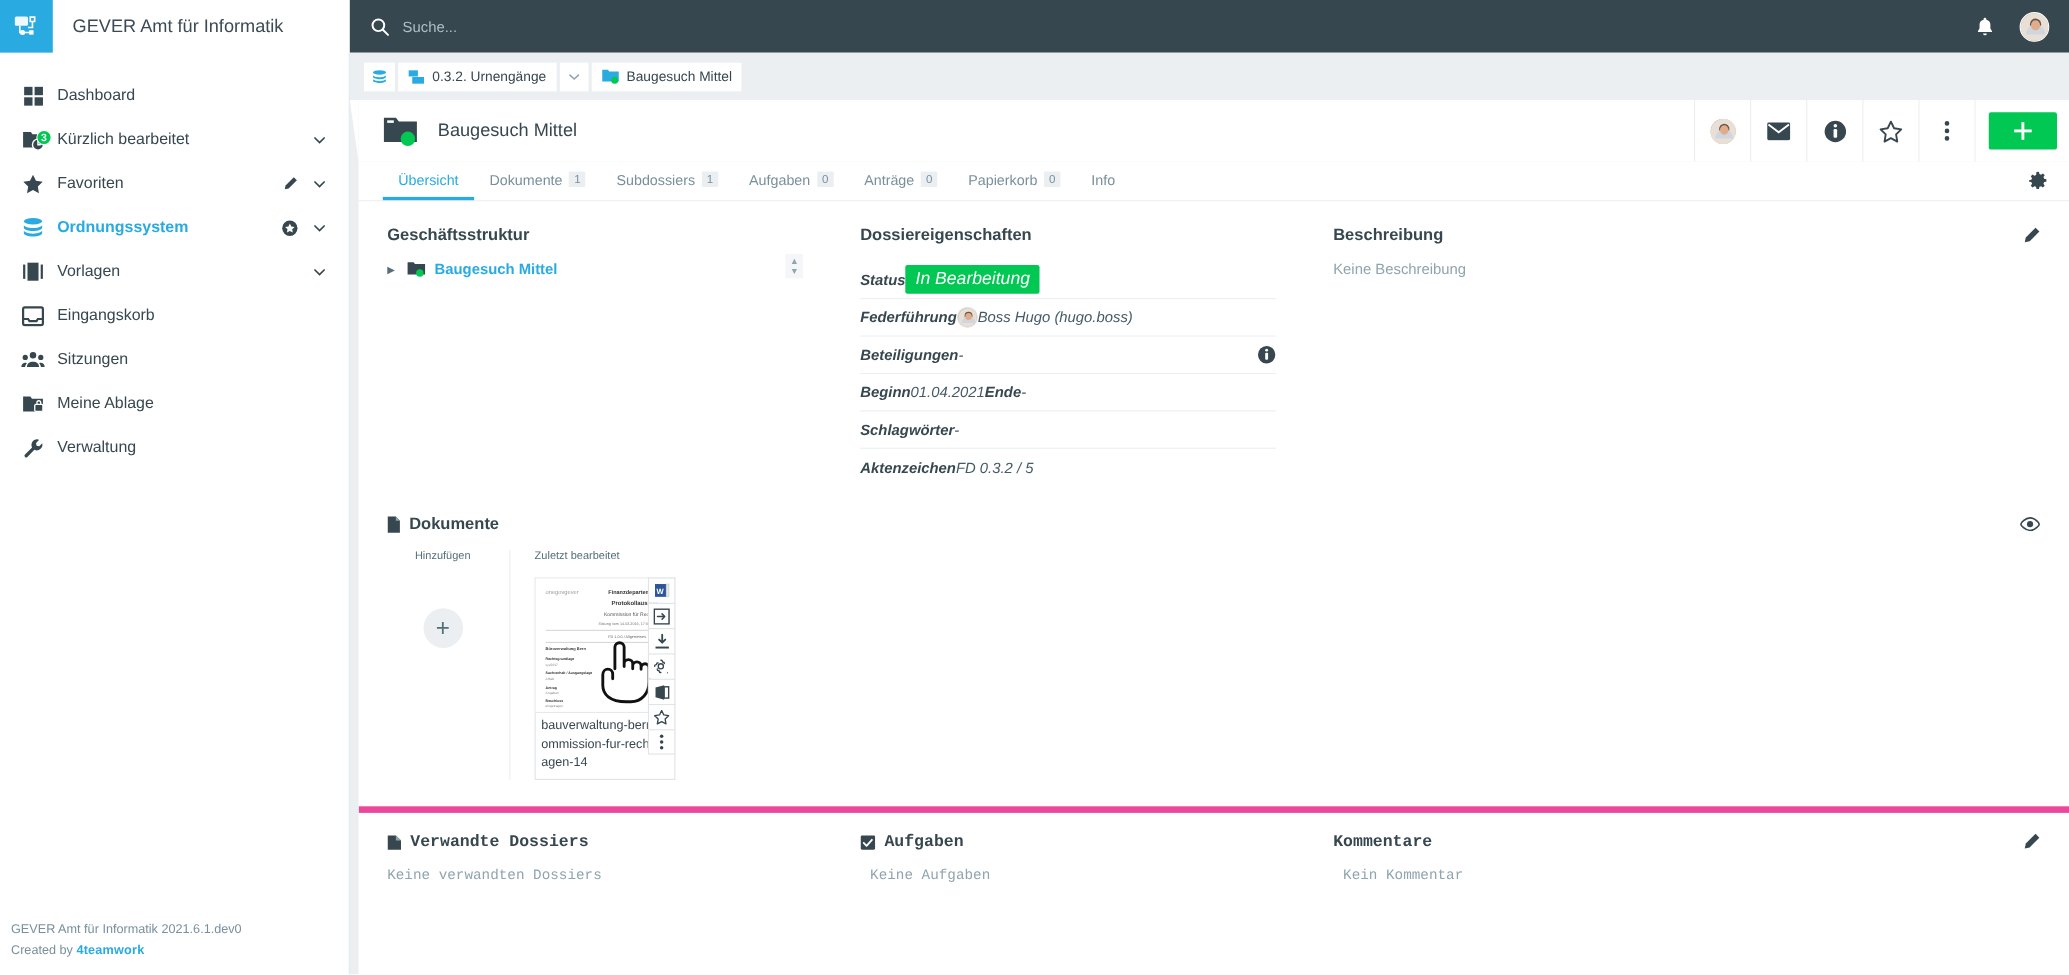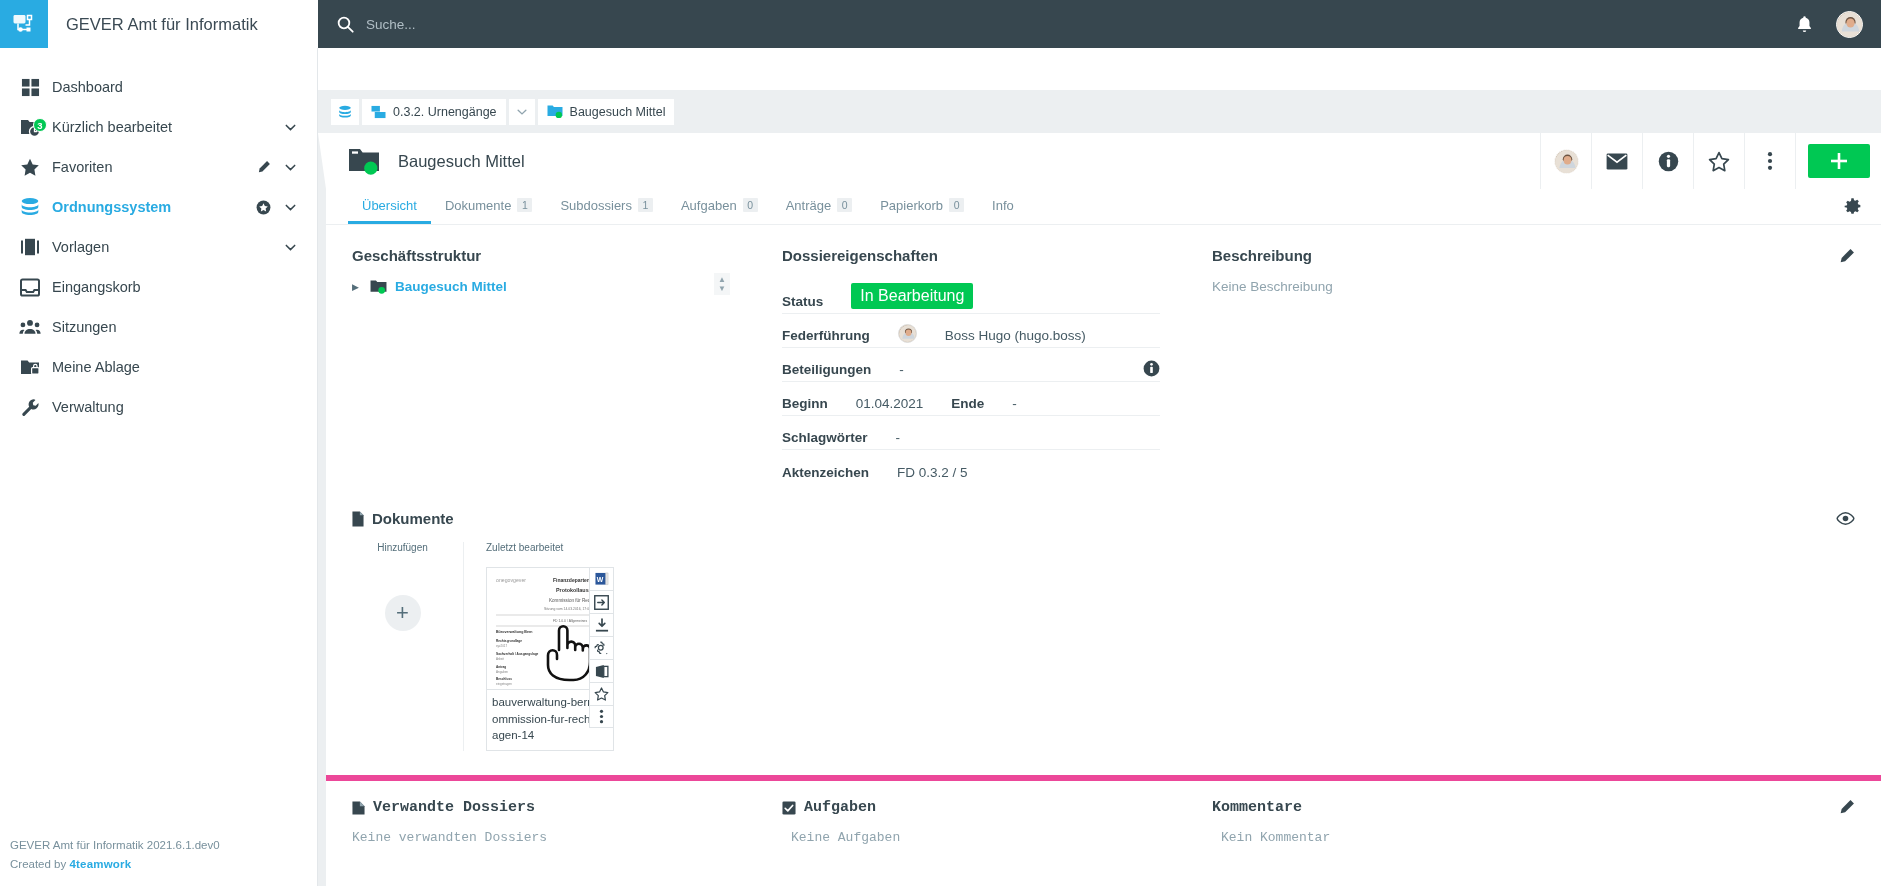--- a/index.html
+++ b/index.html
@@ -34,21 +34,21 @@
   .nav-label { font-size: 14.5px; color: #37474f; flex: 1; white-space: nowrap; }
   .nav-item.active .nav-label { color: #29abe2; font-weight: bold; }
   .nav-item.active .nav-ico { color: #29abe2; }
   .badge-dot { position: absolute; top: 1px; right: 5px; background: #00c853; color: #fff; font-size: 9.5px; font-weight: bold;
     min-width: 14px; height: 14px; border-radius: 7px; display: flex; align-items: center; justify-content: center; border: 1.5px solid #fff; }
   .nav-tools { display: flex; align-items: center; gap: 13px; color: #37474f; }
   .footer { position: absolute; bottom: 12px; left: 10px; font-size: 11.5px; color: #78909c; line-height: 1.65; }
   .fourtw { color: #29abe2; font-weight: bold; letter-spacing: .2px; }
 
   
-  .content { flex: 1; display: flex; flex-direction: column; background: #eceff1; min-width: 0; margin-top: 42px; }
+  .content { flex: 1; display: flex; flex-direction: column; background: #eceff1; min-width: 0; }
 
   
   .crumbbar { height: 43px; flex: 0 0 43px; display: flex; align-items: center; padding: 0 0 0 13px; background: #eceff1; }
   .crumbs { display: flex; align-items: center; gap: 3px; }
   .crumb { background: #fff; height: 26px; display: flex; align-items: center; gap: 7px; padding: 0 9px; font-size: 12.5px; color: #37474f; cursor: pointer; white-space: nowrap; }
   .crumb.icon-only { padding: 0 7px; }
   .crumb.caret { padding: 0 7px; color: #90a4ae; }
 
   
   .dosshead { background: #fff; height: 56px; flex: 0 0 56px; display: flex; align-items: center; padding-left: 22px; margin-left: 8px; position: relative; }
@@ -80,21 +80,21 @@
   .sec-title .edit { margin-left: auto; color: #37474f; cursor: pointer; }
 
   
   .tree-row { display: flex; align-items: center; gap: 8px; font-size: 13.5px; }
   .tw-caret { width: 10px; color: #546e7a; font-size: 9px; cursor: pointer; }
   .tree-link { color: #29abe2; font-weight: bold; cursor: pointer; }
   .spin { position: absolute; right: 26px; top: 48px; display: flex; flex-direction: column; gap: 2px; background: #f4f6f7; padding: 3px 4px; }
   .spin div { color: #90a4ae; font-size: 8px; line-height: 7px; cursor: pointer; }
 
   
-  .prop { display: flex; align-items: flex-end; min-height: 34px; border-bottom: 1px solid #eceff1; font-size: 13.5px; color: #37474f; gap: 28px; padding: 4px 0; }
+  .prop { display: flex; align-items: center; min-height: 34px; border-bottom: 1px solid #eceff1; font-size: 13.5px; color: #37474f; gap: 0; padding: 4px 0; font-style: italic; }
   .prop:last-child { border-bottom: none; }
   .plabel { font-weight: bold; white-space: nowrap; }
   .pval { color: #455a64; }
   .chip-green { background: #00c853; color: #fff; font-size: 16px; padding: 4px 9px; border-radius: 2px; font-weight: normal; }
   .avatar-xs { width: 19px; height: 19px; border-radius: 50%; background: #c8b9a6; overflow: hidden; display: inline-block; vertical-align: middle; border: 1px solid #e0e0e0; }
   .info-right { margin-left: auto; color: #37474f; cursor: pointer; }
   .muted { color: #90a4ae; font-size: 13.5px; }
 
   
   .docs-wrap { padding: 26px 26px 0 26px; position: relative; }

